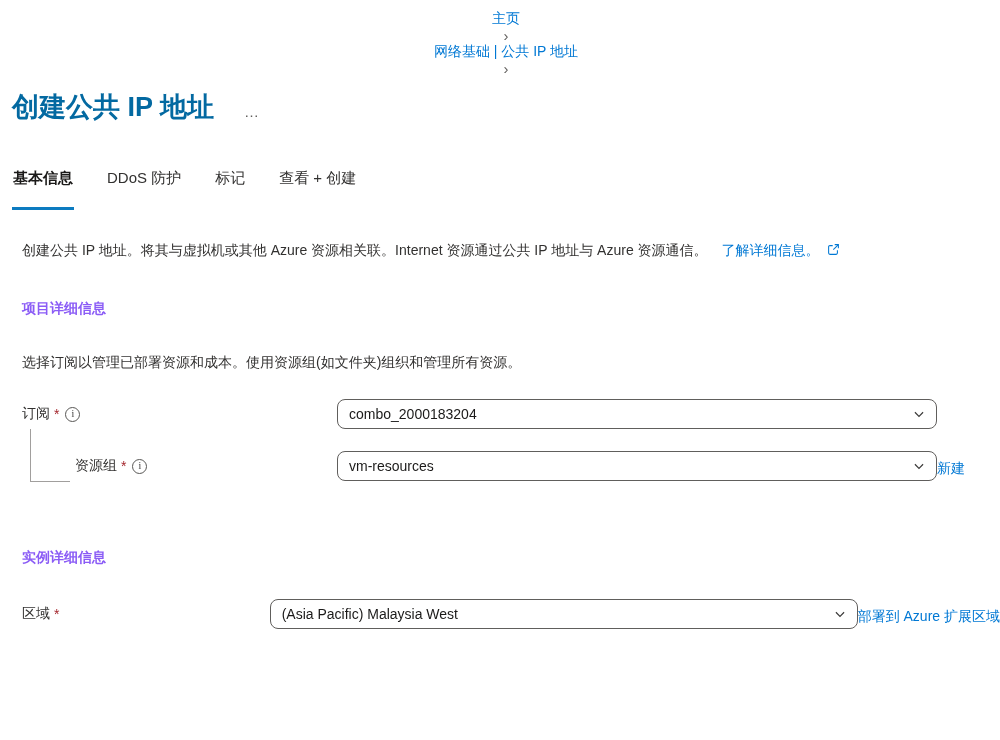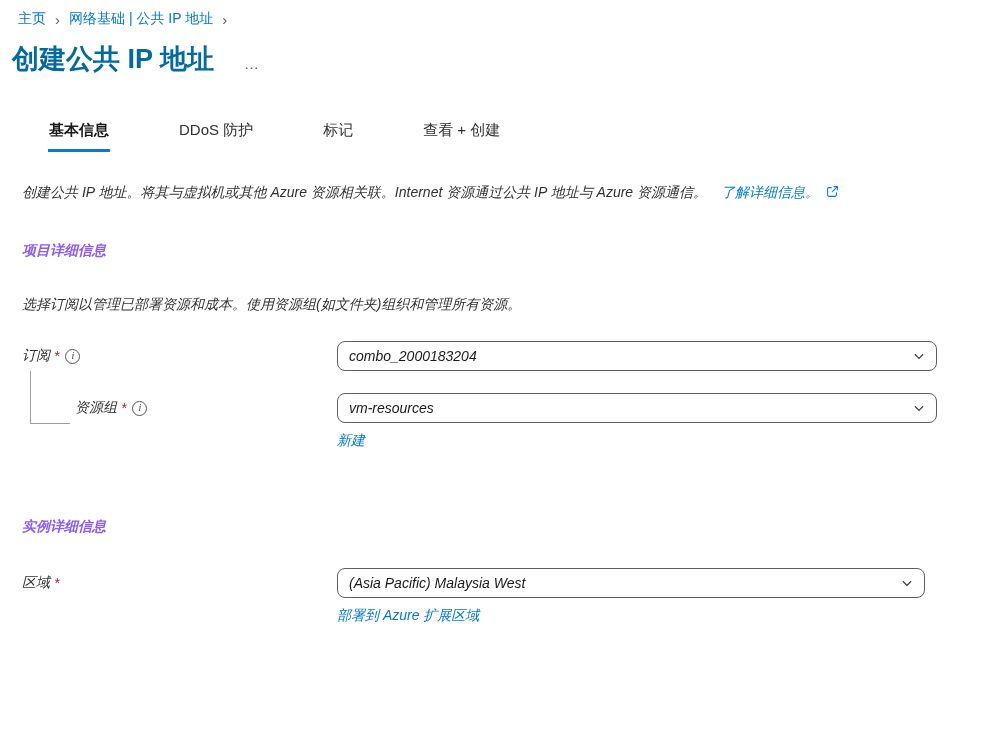--- a/index.html
+++ b/index.html
@@ -3,36 +3,36 @@
 <meta charset="utf-8">
 <style>
   * { box-sizing: border-box; }
   html,body { margin:0; padding:0; }
   body {
     width:1000px; height:740px; overflow:hidden; background:#ffffff;
     font-family:"Liberation Sans", sans-serif; color:#323130;
   }
 
   
-  .breadcrumb { padding:10px 6px 0 18px; font-size:14px; display:flex; align-items:center; }
+  .breadcrumb { padding:10px 6px 0 18px; font-size:14px; display:flex; align-items:center;flex-direction:column; }
   .crumb { color:#0078d4; cursor:pointer; }
   .crumb-sep { color:#605e5c; margin:0 9px; font-size:15px; line-height:1; }
 
   
   .title-row { display:flex; align-items:flex-end; gap:30px; margin:15px 0 0 12px; }
   .page-title { font-size:27px; font-weight:700; color:#0369a1; margin:0; line-height:1.2; }
   .title-ellipsis { color:#605e5c; font-size:15px; letter-spacing:1px; padding-bottom:3px; cursor:pointer; }
 
   
   .tabs { display:flex; gap:32px; margin:42px 0 0 12px; font-size:15px; }
-  .tab { padding:4px 1px 9px; cursor:pointer; color:#323130; border-bottom:3px solid transparent;margin-left:36px; }
+  .tab { padding:4px 1px 19px; cursor:pointer; color:#323130; border-bottom:3px solid transparent; }
   .tab.active { font-weight:700; color:#1b1a19; border-bottom-color:#0c7bc0; }
 
   
-  .content { margin:28px 0 0 22px; font-size:14px;font-style:italic; }
+  .content { margin:28px 0 0 22px; font-size:14px; }
   .intro { width:908px; line-height:25px; color:#323130; }
   .link { color:#0078d4; cursor:pointer; text-decoration:none; }
   .learn-more { margin-left:14px; }
   .ext-icon { display:inline-block; vertical-align:-1px; margin-left:7px; }
 
   .section-title { font-weight:700; font-size:14px; color:#8b5cf6; }
   .sec-project { margin-top:36px; }
   .sec-desc { margin-top:34px; line-height:21px; }
   .sec-instance { margin-top:68px; }
   .sec-config { margin-top:64px; }
@@ -49,21 +49,21 @@
     width:15px; height:15px; border:1px solid #585755; border-radius:50%;
     display:inline-flex; align-items:center; justify-content:center;
     margin-left:6px; cursor:default; color:#3b3a39;
   }
   .info-icon::after { content:"i"; font-size:10px; line-height:1; font-family:"Liberation Serif", serif; }
   .connector {
     position:absolute; left:8px; top:-22px; width:40px; height:53px;
     border-left:1px solid #a19f9d; border-bottom:1px solid #a19f9d;
   }
 
-  .field-col { display:flex; flex-direction:column; }
+  .field-col { display:flex; flex-direction:row; }
   .dropdown {
     height:30px; border:1px solid #605e5c; border-radius:8px; background:#fff;
     display:flex; align-items:center; justify-content:space-between;
     padding:0 10px 0 11px; cursor:pointer; width:600px;
   }
   .dropdown-region { width:588px; }
   .dropdown .value { font-size:14px; color:#1b1a19; white-space:nowrap; }
   .chevron { display:flex; align-items:center; }
   .under-link { margin-top:9px; font-size:14px; width:max-content; }
 </style>

